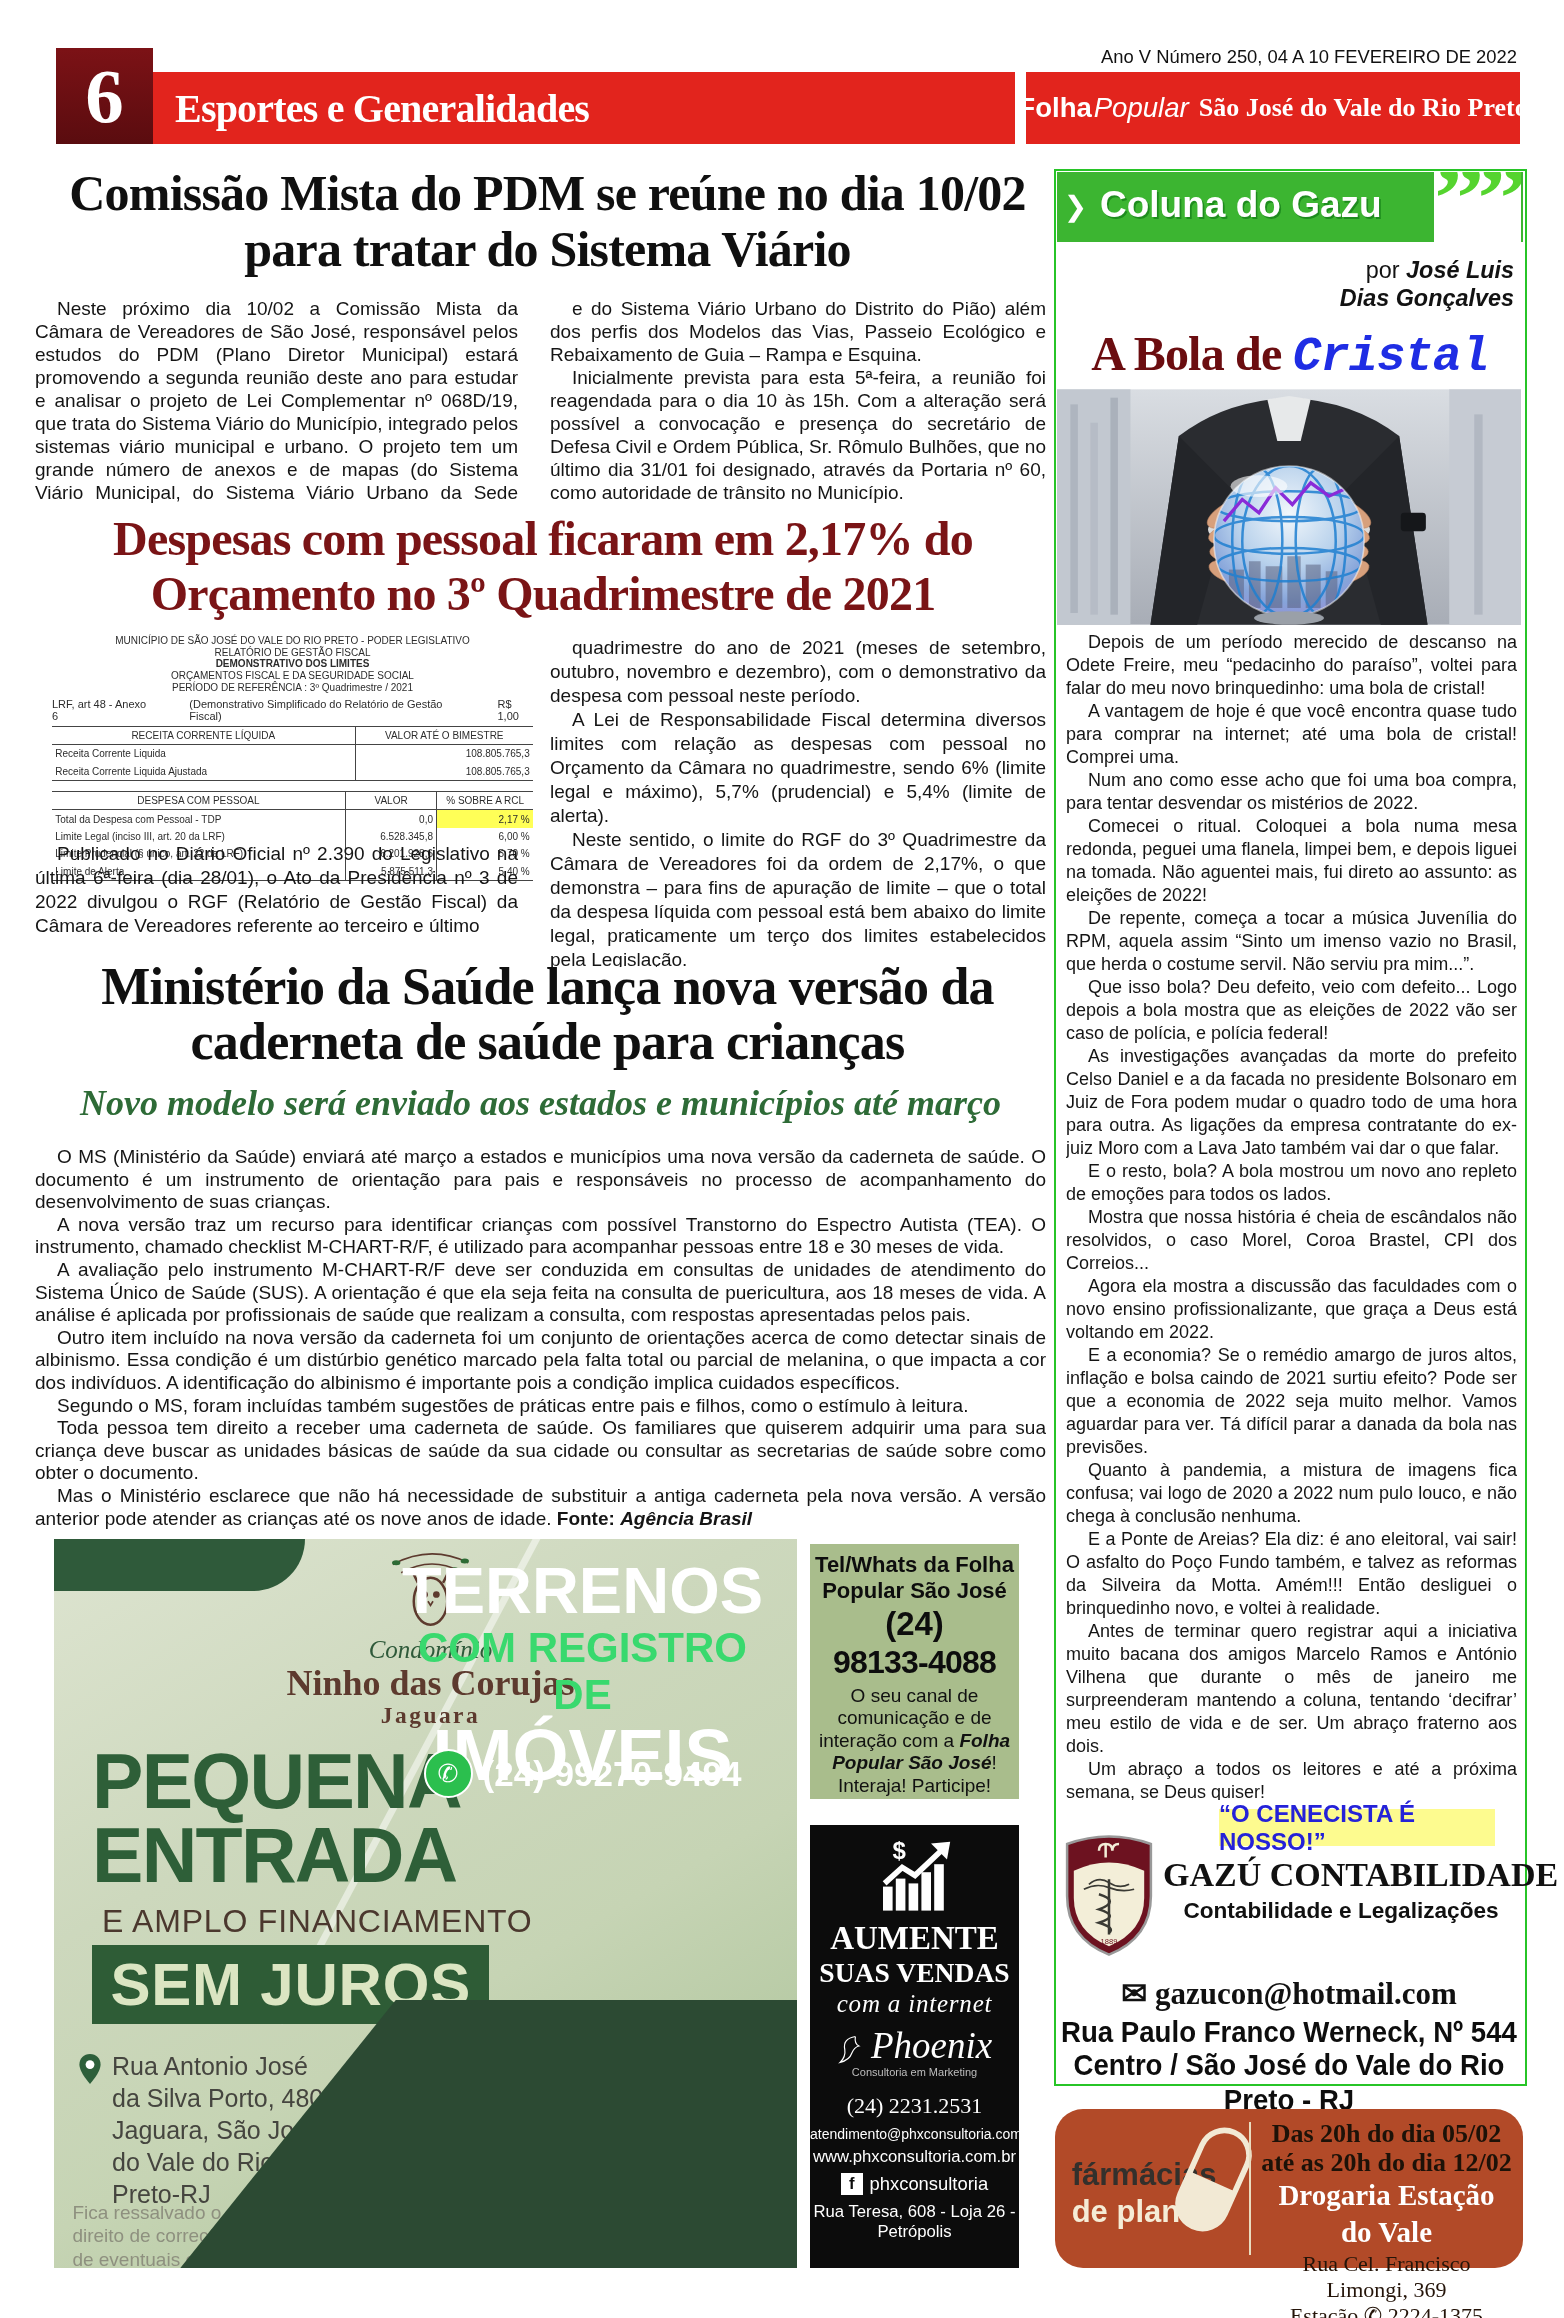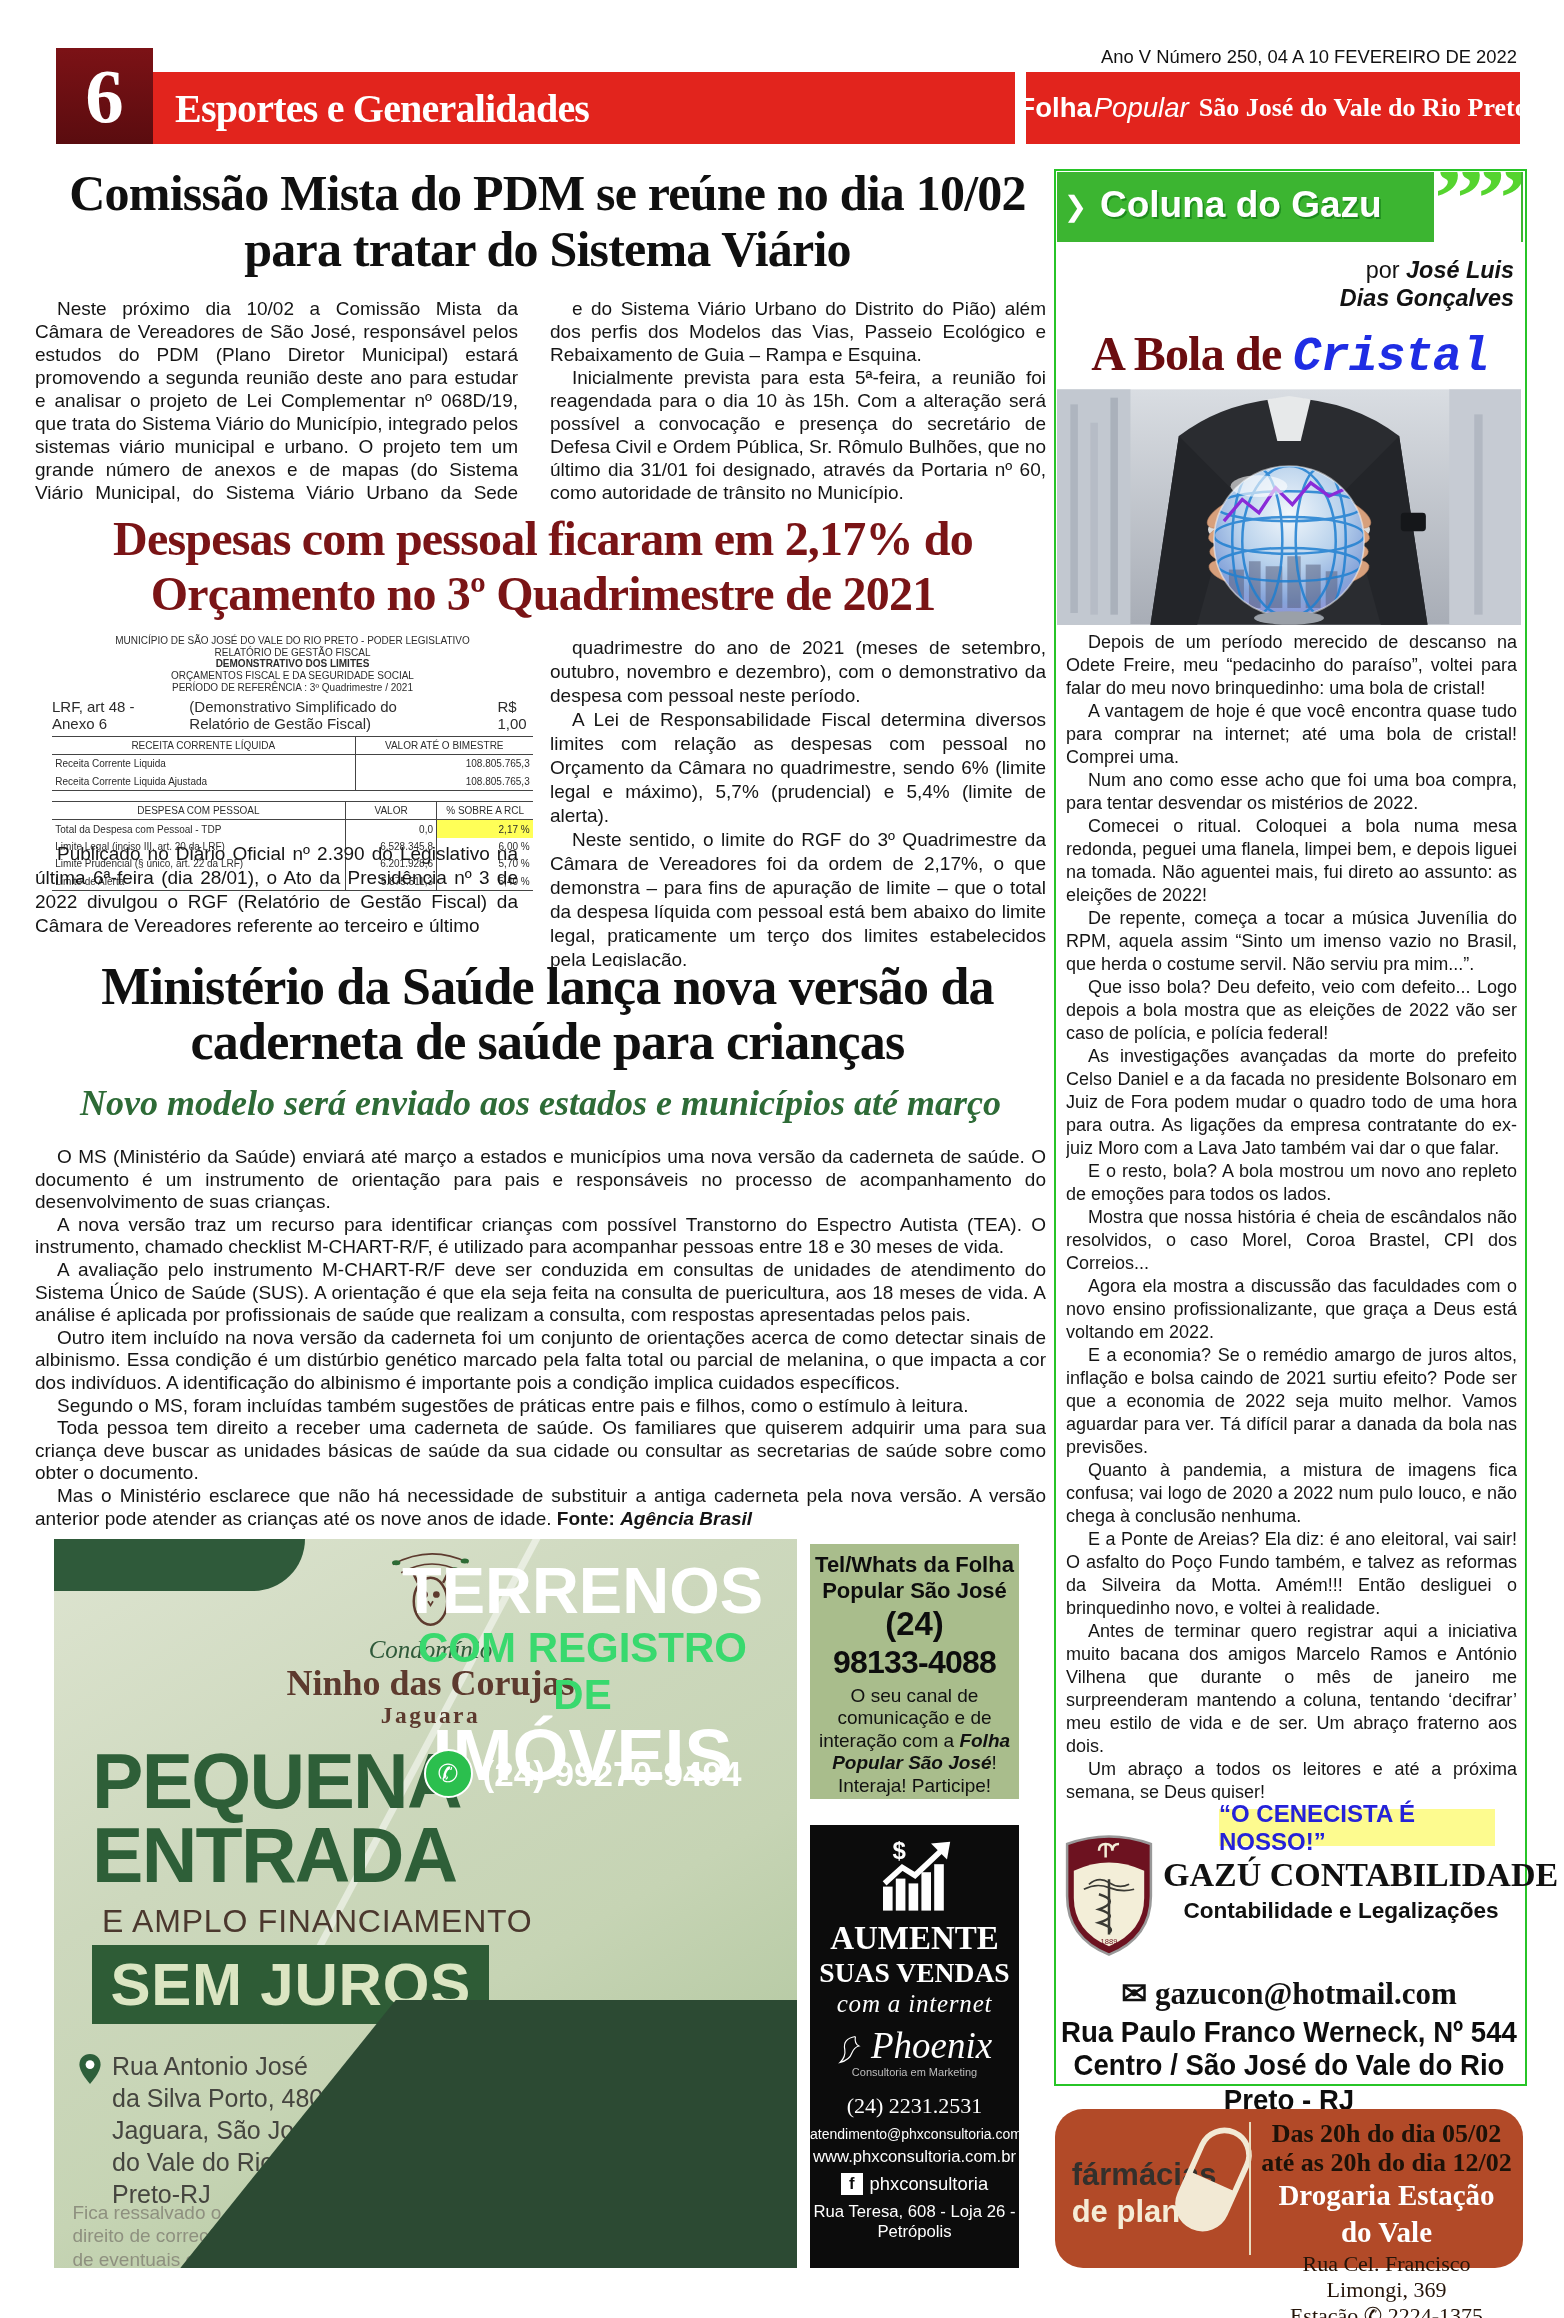--- a/index.html
+++ b/index.html
@@ -31,21 +31,21 @@
   #a1-col1{left:35px;top:297px;width:483px;height:210px;font-size:19px;line-height:23px;overflow:hidden;}
   #a1-col2{left:550px;top:297px;width:496px;height:210px;font-size:19px;line-height:23px;overflow:hidden;}
   #a2-col1{left:35px;top:842px;width:483px;height:125px;font-size:19px;line-height:24px;overflow:hidden;}
   #a2-col2{left:550px;top:636px;width:496px;height:331px;font-size:19px;line-height:24px;overflow:hidden;}
   #a3-body{left:35px;top:1146px;width:1011px;height:386px;font-size:19px;line-height:22.6px;overflow:hidden;}
   .fonte{font-weight:700;} .fonte-i{font-weight:700;font-style:italic;}
   
   #a2-table{position:absolute;left:52px;top:635px;width:481px;color:#2c2c2c;background:#fff;}
   .tbl-head{text-align:center;font-size:10px;line-height:11.7px;}
   .tbl-head .b{font-weight:700;}
-  .tbl-meta{display:flex;justify-content:space-between;font-size:15px;margin-top:4.2px;gap:42px;}
+  .tbl-meta{display:flex;justify-content:space-between;font-size:11px;margin-top:4.2px;gap:42px;}
   .ftable{width:100%;border-collapse:collapse;margin-top:4.2px;font-size:10px;}
   .ftable td{padding:1.7px 3.3px;height:14px;}
   .ftable tr.hdr td{border-top:1.7px solid #444;border-bottom:0.8px solid #444;text-align:center;}
   .ftable td.vcol{border-left:0.8px solid #444;}
   .ftable td.num{text-align:right;border-left:0.8px solid #444;}
   .ftable tr.last td{border-bottom:1.7px solid #444;}
   .t2{margin-top:10px;}
   .hl{background:#ffff57;}
   
   #gazu-border{position:absolute;left:1054px;top:169px;width:469px;height:1913px;border:2.5px solid #27c427;}

